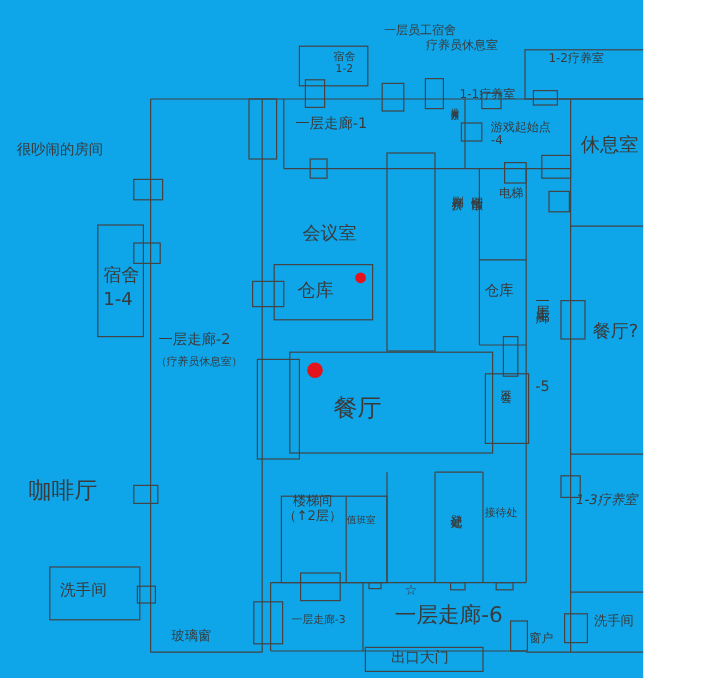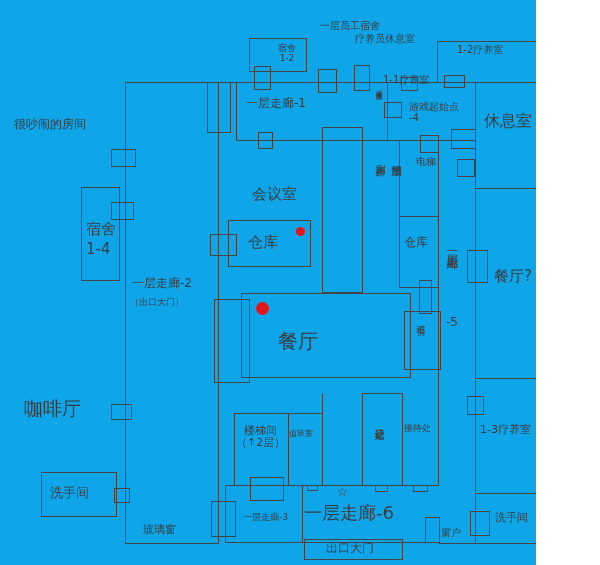--- a/index.html
+++ b/index.html
@@ -142,39 +142,39 @@
 
   <div class="lbl" style="left:248px;top:234px;font-size:15px;">仓库</div>
   <div class="lbl" style="left:404px;top:236px;font-size:12px;">仓库</div>
 
   <div class="lbl vert" style="left:445px;top:244px;font-size:12px;">一层走廊</div>
   <div class="lbl" style="left:446px;top:316px;font-size:12px;">-5</div>
 
   <div class="lbl" style="left:494px;top:268px;font-size:15px;">餐厅?</div>
 
   <div class="lbl" style="left:132px;top:277px;font-size:12px;text-align:center;">一层走廊-2</div>
-  <div class="lbl" style="left:130px;top:298px;font-size:9px;">（出口大门）</div>
+  <div class="lbl" style="left:130px;top:298px;font-size:9px;">（疗养员休息室）</div>
 
   <div class="lbl" style="left:278px;top:330px;font-size:20px;font-family:Liberation Serif, serif;">餐厅</div>
   <div class="lbl vert" style="left:415px;top:318px;font-size:9px;">过不去</div>
 
-  <div class="lbl" style="left:24px;top:399px;font-size:19px;font-family:Liberation Serif, serif;">咖啡厅</div>
+  <div class="lbl" style="left:24px;top:399px;font-size:19px;">咖啡厅</div>
 
-  <div class="lbl" style="left:236px;top:425px;font-size:11px;text-align:center;">
+  <div class="lbl" style="left:236px;top:412px;font-size:11px;text-align:center;">
     <div>楼梯间</div>
     <div>（↑2层）</div>
   </div>
   <div class="lbl" style="left:289px;top:430px;font-size:8px;">值班室</div>
   <div class="lbl vert" style="left:374px;top:420px;font-size:10px;">登记处</div>
   <div class="lbl" style="left:404px;top:424px;font-size:9px;">接待处</div>
 
-  <div class="lbl" style="left:480px;top:424px;font-size:11px;">1-3疗养室</div>
+  <div class="lbl" style="left:480px;top:411px;font-size:11px;font-style:italic;">1-3疗养室</div>
 
   <div class="lbl" style="left:50px;top:486px;font-size:13px;">洗手间</div>
   <div class="lbl" style="left:495px;top:512px;font-size:11px;">洗手间</div>
 
   <div class="lbl" style="left:143px;top:524px;font-size:11px;">玻璃窗</div>
   <div class="lbl" style="left:243px;top:513px;font-size:9px;">一层走廊-3</div>
   <div class="lbl" style="left:337px;top:486px;font-size:12px;">☆</div>
-  <div class="lbl" style="left:304px;top:503px;font-size:18px;">一层走廊-6</div>
+  <div class="lbl" style="left:329px;top:503px;font-size:18px;">一层走廊-6</div>
   <div class="lbl" style="left:441px;top:527px;font-size:10px;">窗户</div>
   <div class="lbl" style="left:326px;top:542px;font-size:12px;">出口大门</div>
 </div>
 
 </body></html>

